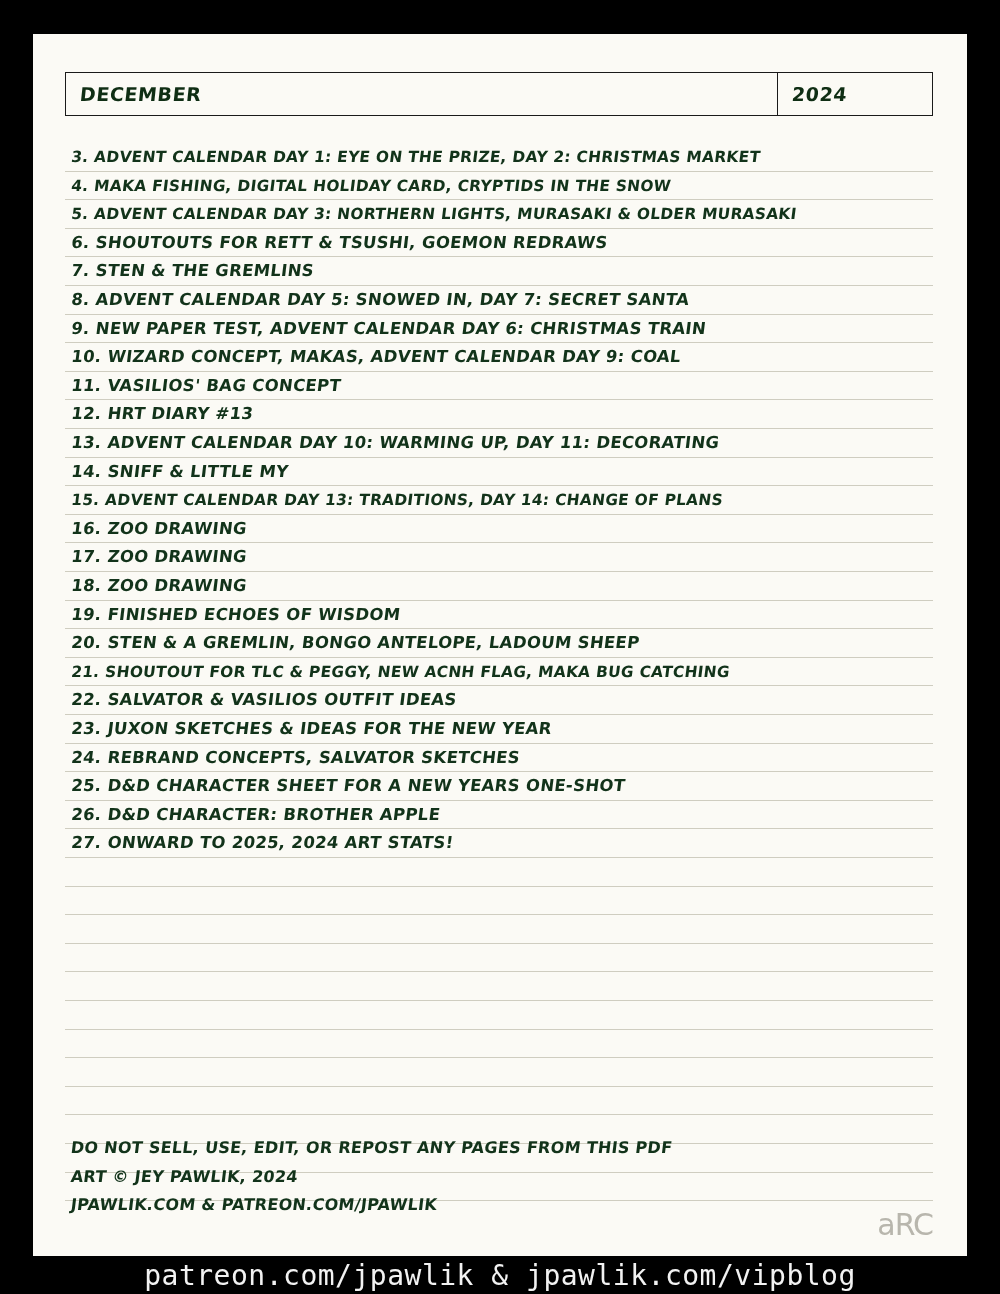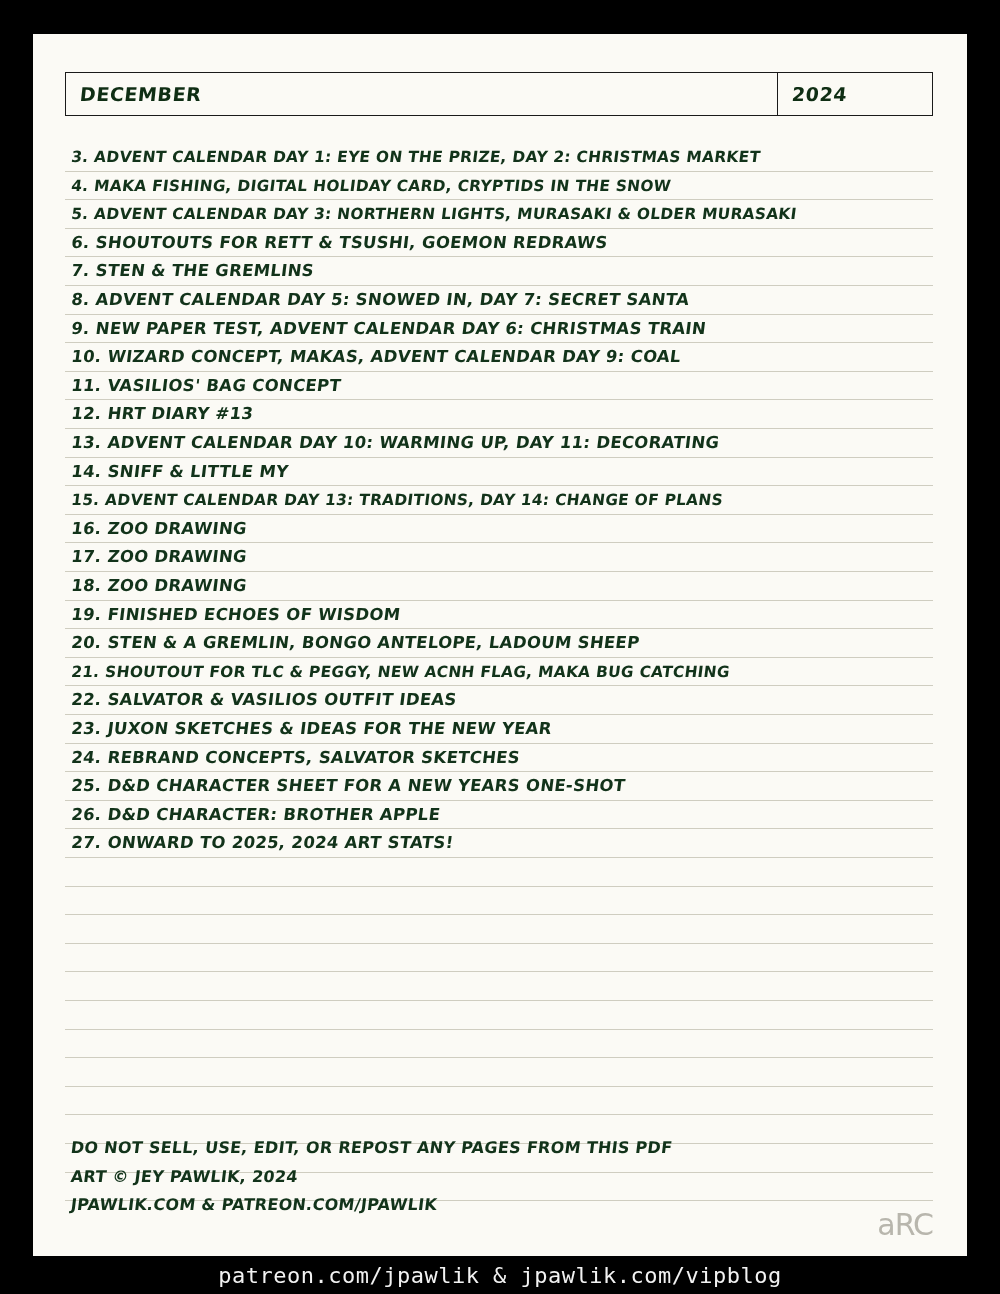--- a/index.html
+++ b/index.html
@@ -151,21 +151,21 @@
     bottom: 0;
     width: 1000px;
     height: 38px;
     display: flex;
     align-items: center;
     justify-content: center;
     background: #000000;
   }
   #banner-text {
     color: #f2f2f2;
-    font-size: 22px;
+    font-size: 28px;
     font-family: "DejaVu Sans Mono", monospace;
     letter-spacing: 0.5px;
     white-space: nowrap;
     text-align: right;
   }
 </style>
 </head>
 <body>
 
 <div id="page-sheet">

